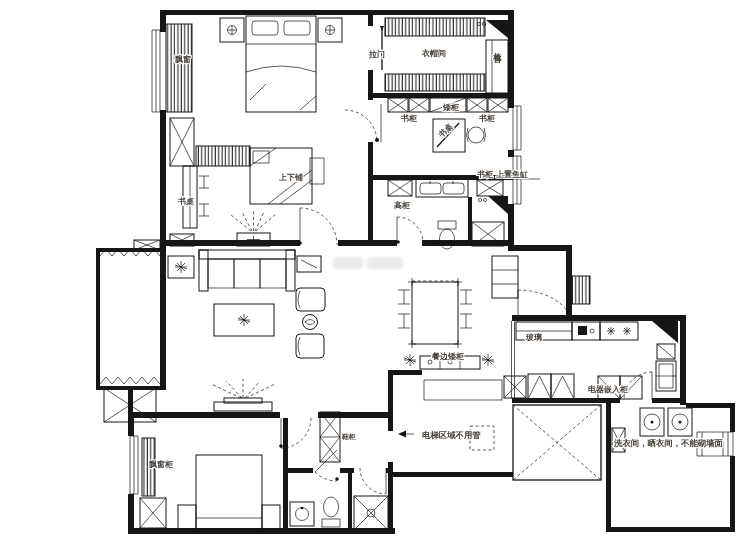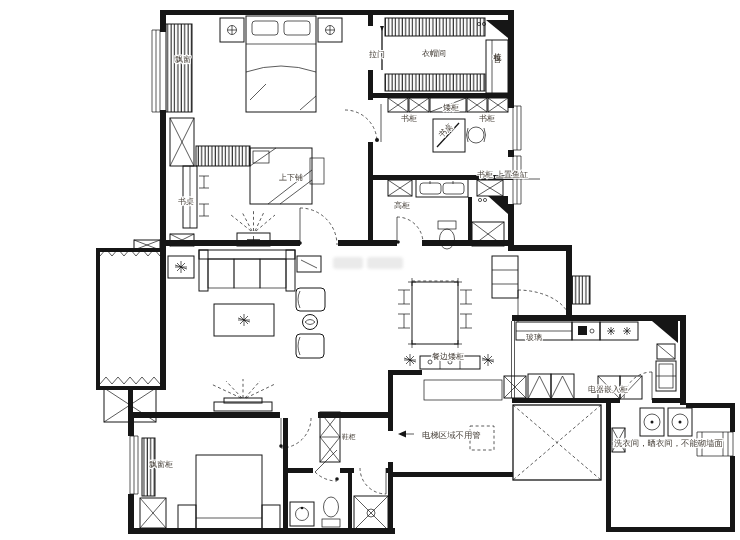--- a/index.html
+++ b/index.html
@@ -1,16 +1,16 @@
 <!DOCTYPE html>
 <html><head>
 <meta charset="utf-8">
 <style>
   html,body{margin:0;padding:0;background:#ffffff;}
-  .stage{position:relative;width:740px;height:540px;background:#fff;overflow:hidden;}
+  .stage{position:relative;width:740px;height:540px;background:#fff;overflow:hidden;font-weight:bold;}
   svg{position:absolute;left:0;top:0;}
   svg text{font-family:"DejaVu Sans",sans-serif;fill:#474039;}
   .lbl{font-size:8px;paint-order:stroke;stroke:#ffffff;stroke-width:2.4px;stroke-linejoin:round;}
   .lbl-sm{font-size:6.8px;paint-order:stroke;stroke:#ffffff;stroke-width:2px;}
   .lbl-note{font-size:8.4px;paint-order:stroke;stroke:#ffffff;stroke-width:2.4px;}
   .vtext{writing-mode:vertical-rl;text-orientation:upright;letter-spacing:1px;}
   .w{fill:#161616;}
   .s{fill:none;stroke:#161616;stroke-width:1;}
   .s7{fill:none;stroke:#161616;stroke-width:.7;}
   .s12{fill:none;stroke:#161616;stroke-width:1.3;}

